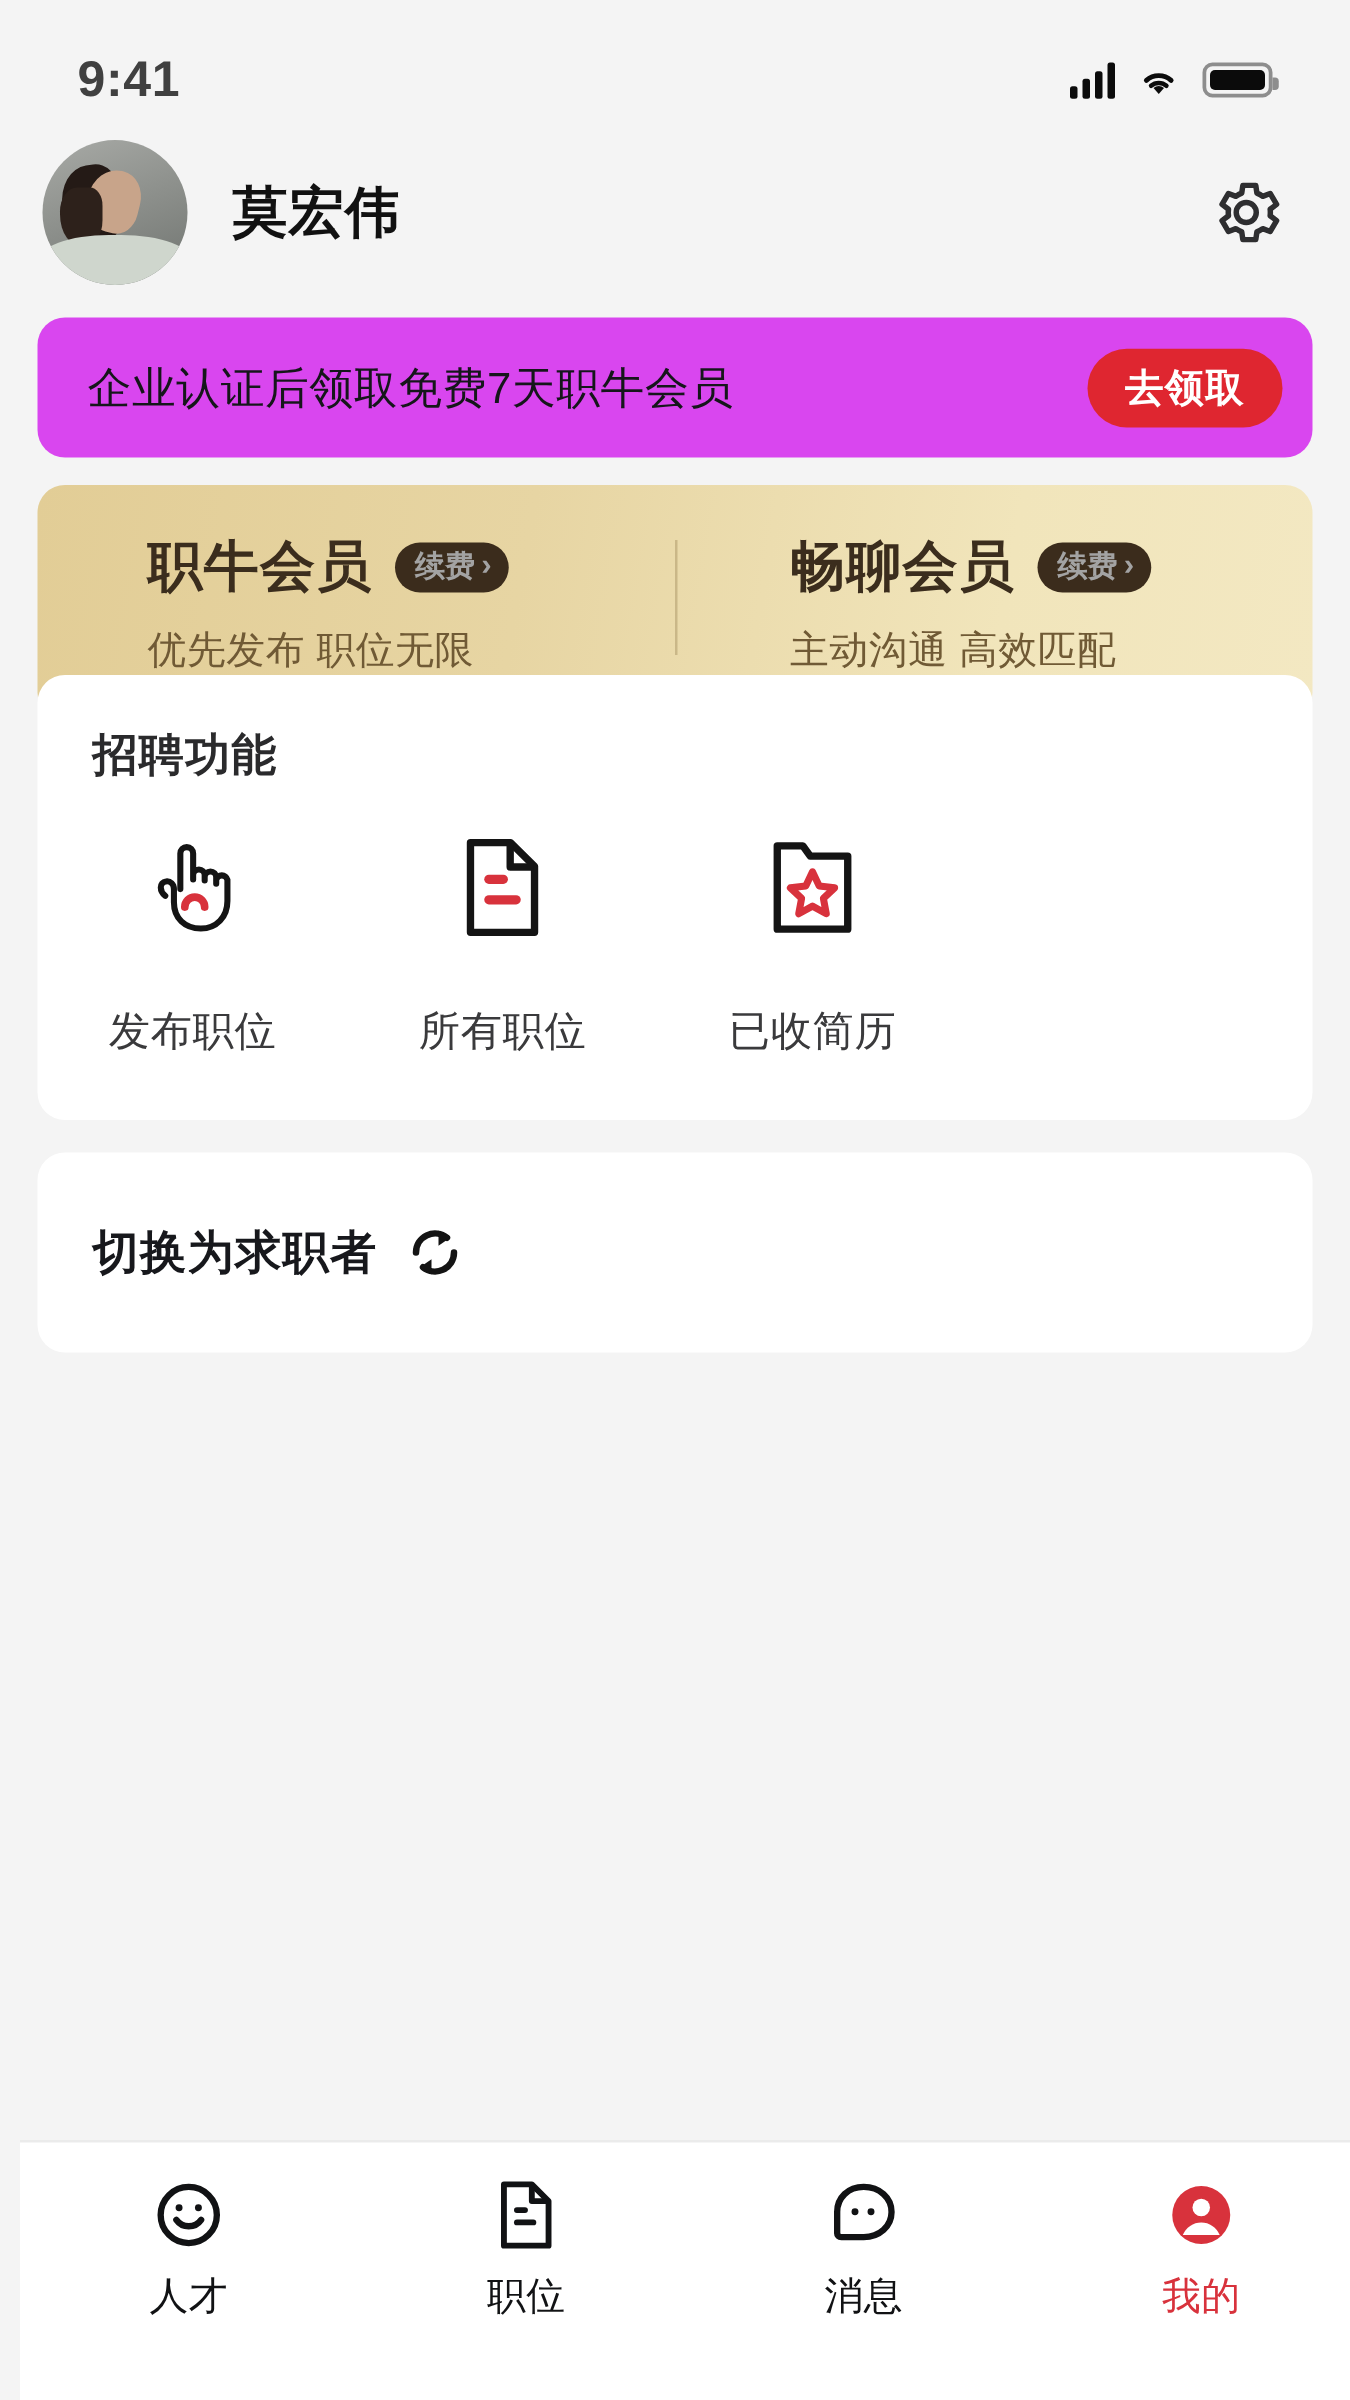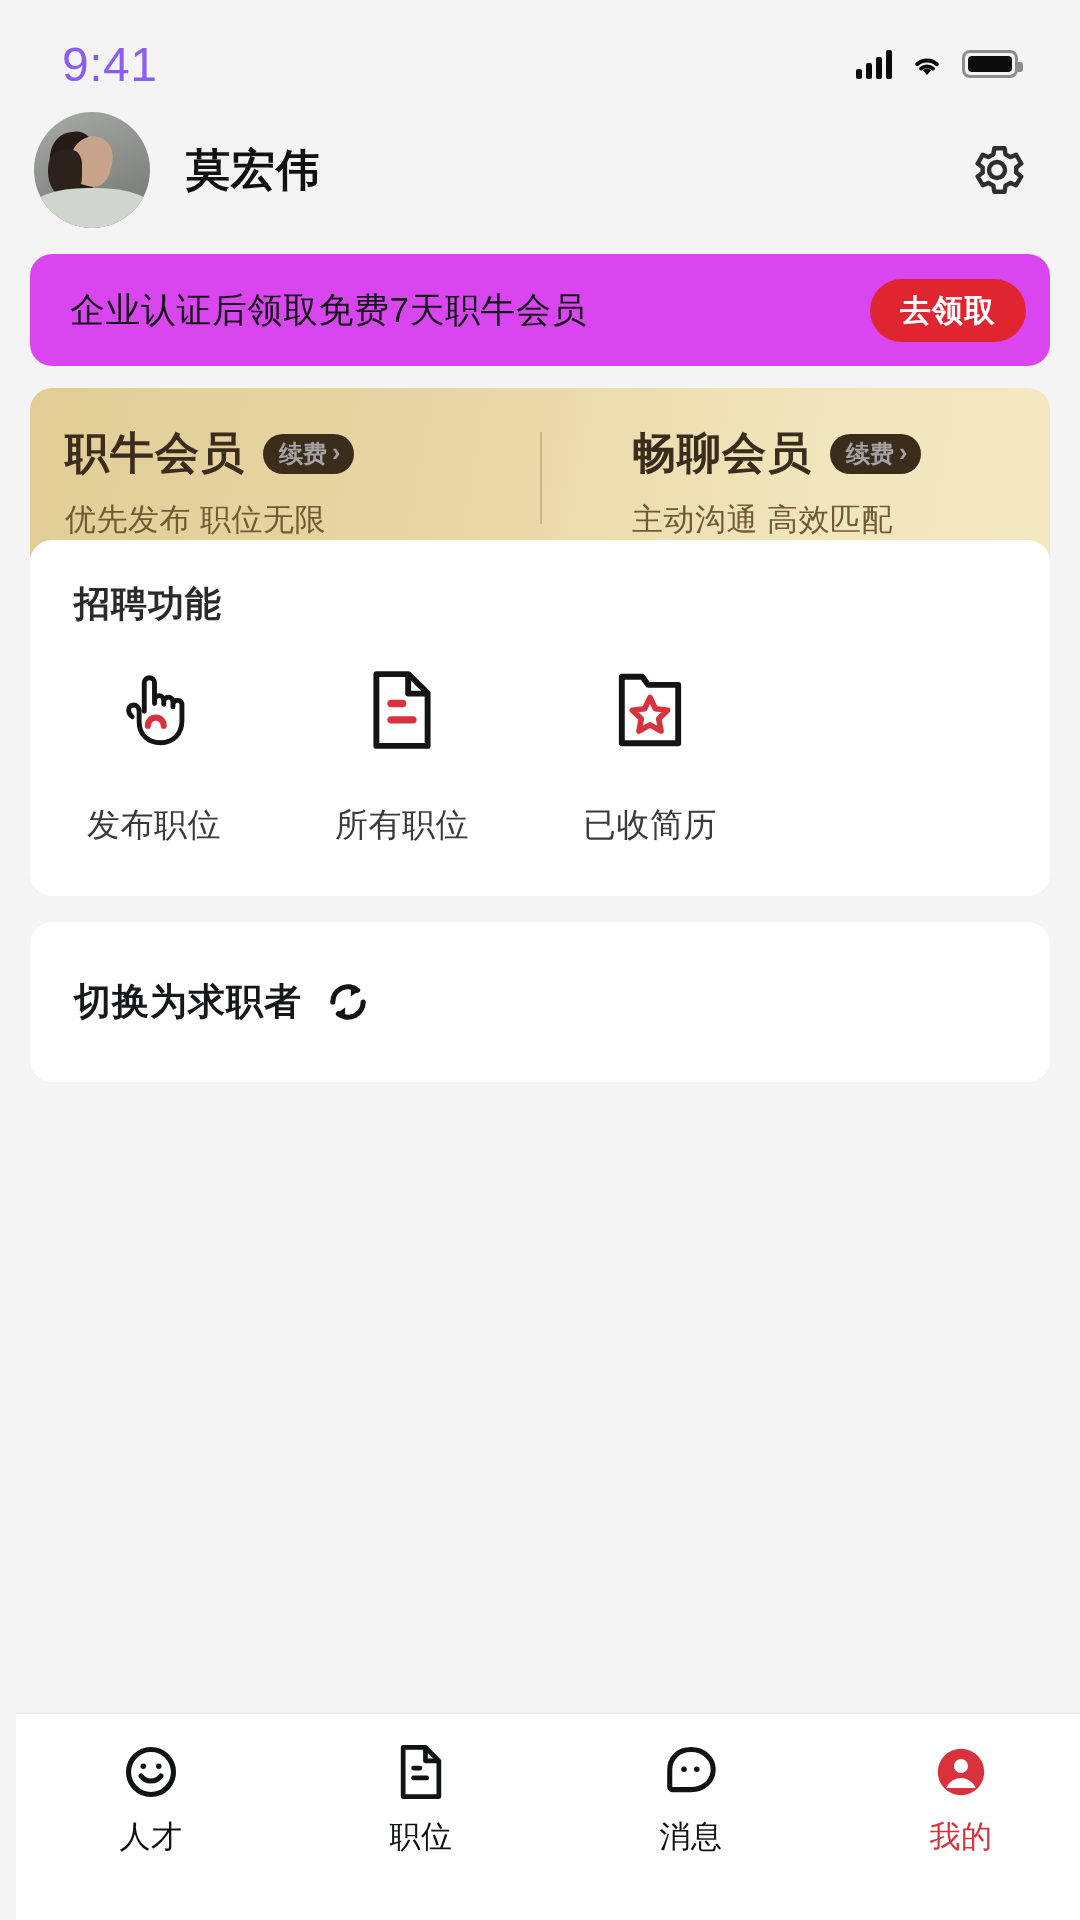--- a/index.html
+++ b/index.html
@@ -10,21 +10,21 @@
     -webkit-font-smoothing: antialiased;
   }
   .phone { position: relative; width: 1080px; height: 1920px; background: #f4f4f4; display: flex; flex-direction: column; }
 
   
   .statusbar {
     height: 100px; flex: 0 0 100px;
     display: flex; align-items: center; justify-content: space-between;
     padding: 28px 62px 0 62px;
   }
-  .status-time { font-size: 48px; font-weight: 400; color: #8b5cf6; letter-spacing: 0.5px; }
+  .status-time { font-size: 40px; font-weight: 700; color: #404040; letter-spacing: 0.5px; }
   .status-icons { display: flex; align-items: center; gap: 16px; }
   .bars { display: flex; align-items: flex-end; gap: 4px; height: 30px; }
   .bars i { display: block; width: 6px; background: #0b0b0b; border-radius: 2px; }
   .bars i:nth-child(1) { height: 10px; }
   .bars i:nth-child(2) { height: 16px; }
   .bars i:nth-child(3) { height: 22px; }
   .bars i:nth-child(4) { height: 29px; }
   .battery {
     width: 56px; height: 28px; border: 3px solid #8d8d8d; border-radius: 8px;
     padding: 3px; position: relative;
@@ -86,21 +86,21 @@
   }
 
   
   .gold {
     margin: 22px 30px 0 30px; height: 188px;
     border-radius: 22px 22px 22px 22px;
     background: linear-gradient(100deg, #e2cd96 0%, #e7d5a3 38%, #f1e5bb 75%, #f3e8c2 100%);
     display: flex; align-items: flex-start; position: relative;
     padding-top: 36px;
   }
-  .gold-col { flex: 1 1 50%; padding-left: 35px; }
+  .gold-col { flex: 1 1 50%; padding-left: 88px; }
   .gold-col.right { padding-left: 92px; }
   .gold-divider {
     position: absolute; left: 50%; top: 44px; width: 2px; height: 92px;
     background: rgba(120, 95, 45, 0.28);
   }
   .gold-title-row { display: flex; align-items: center; gap: 18px; }
   .gold-title { font-size: 44px; font-weight: 700; color: #3b2d1d; letter-spacing: 1px; }
   .renew {
     display: inline-flex; align-items: center; gap: 5px;
     background: #3b2c1c; color: #a3a3a3;

